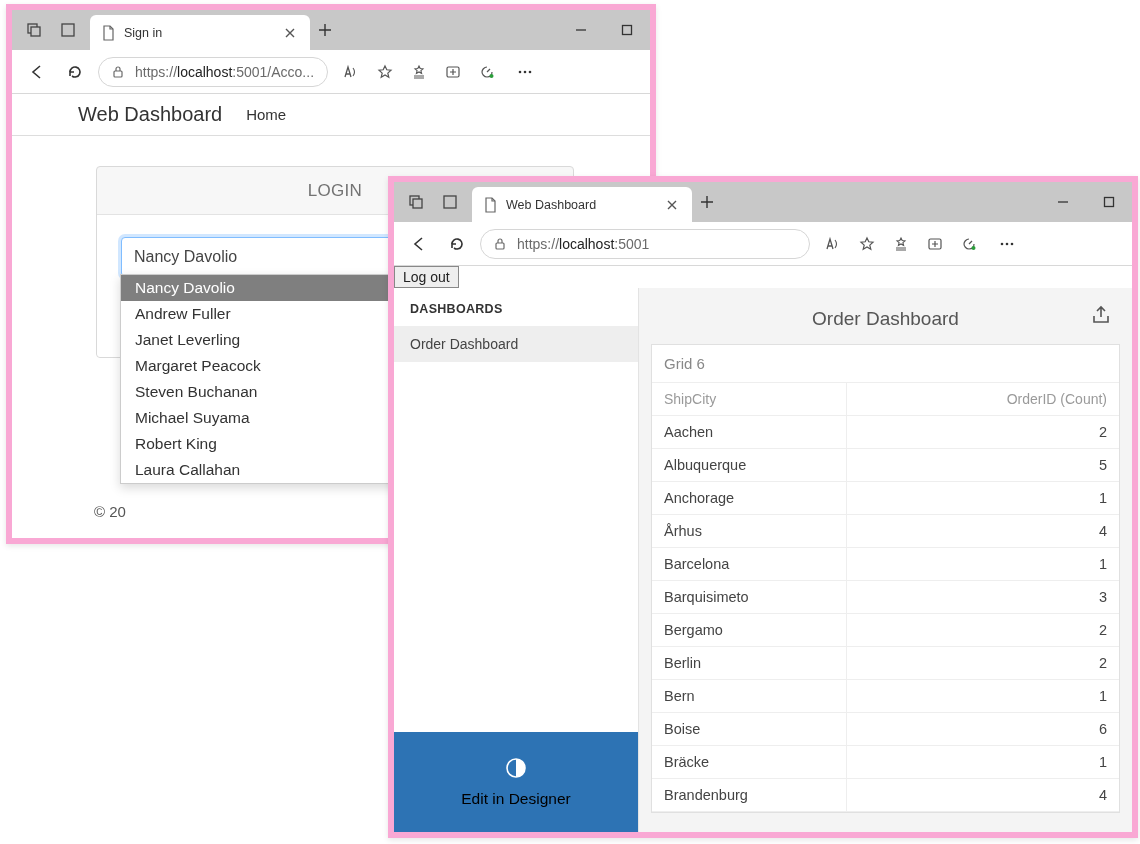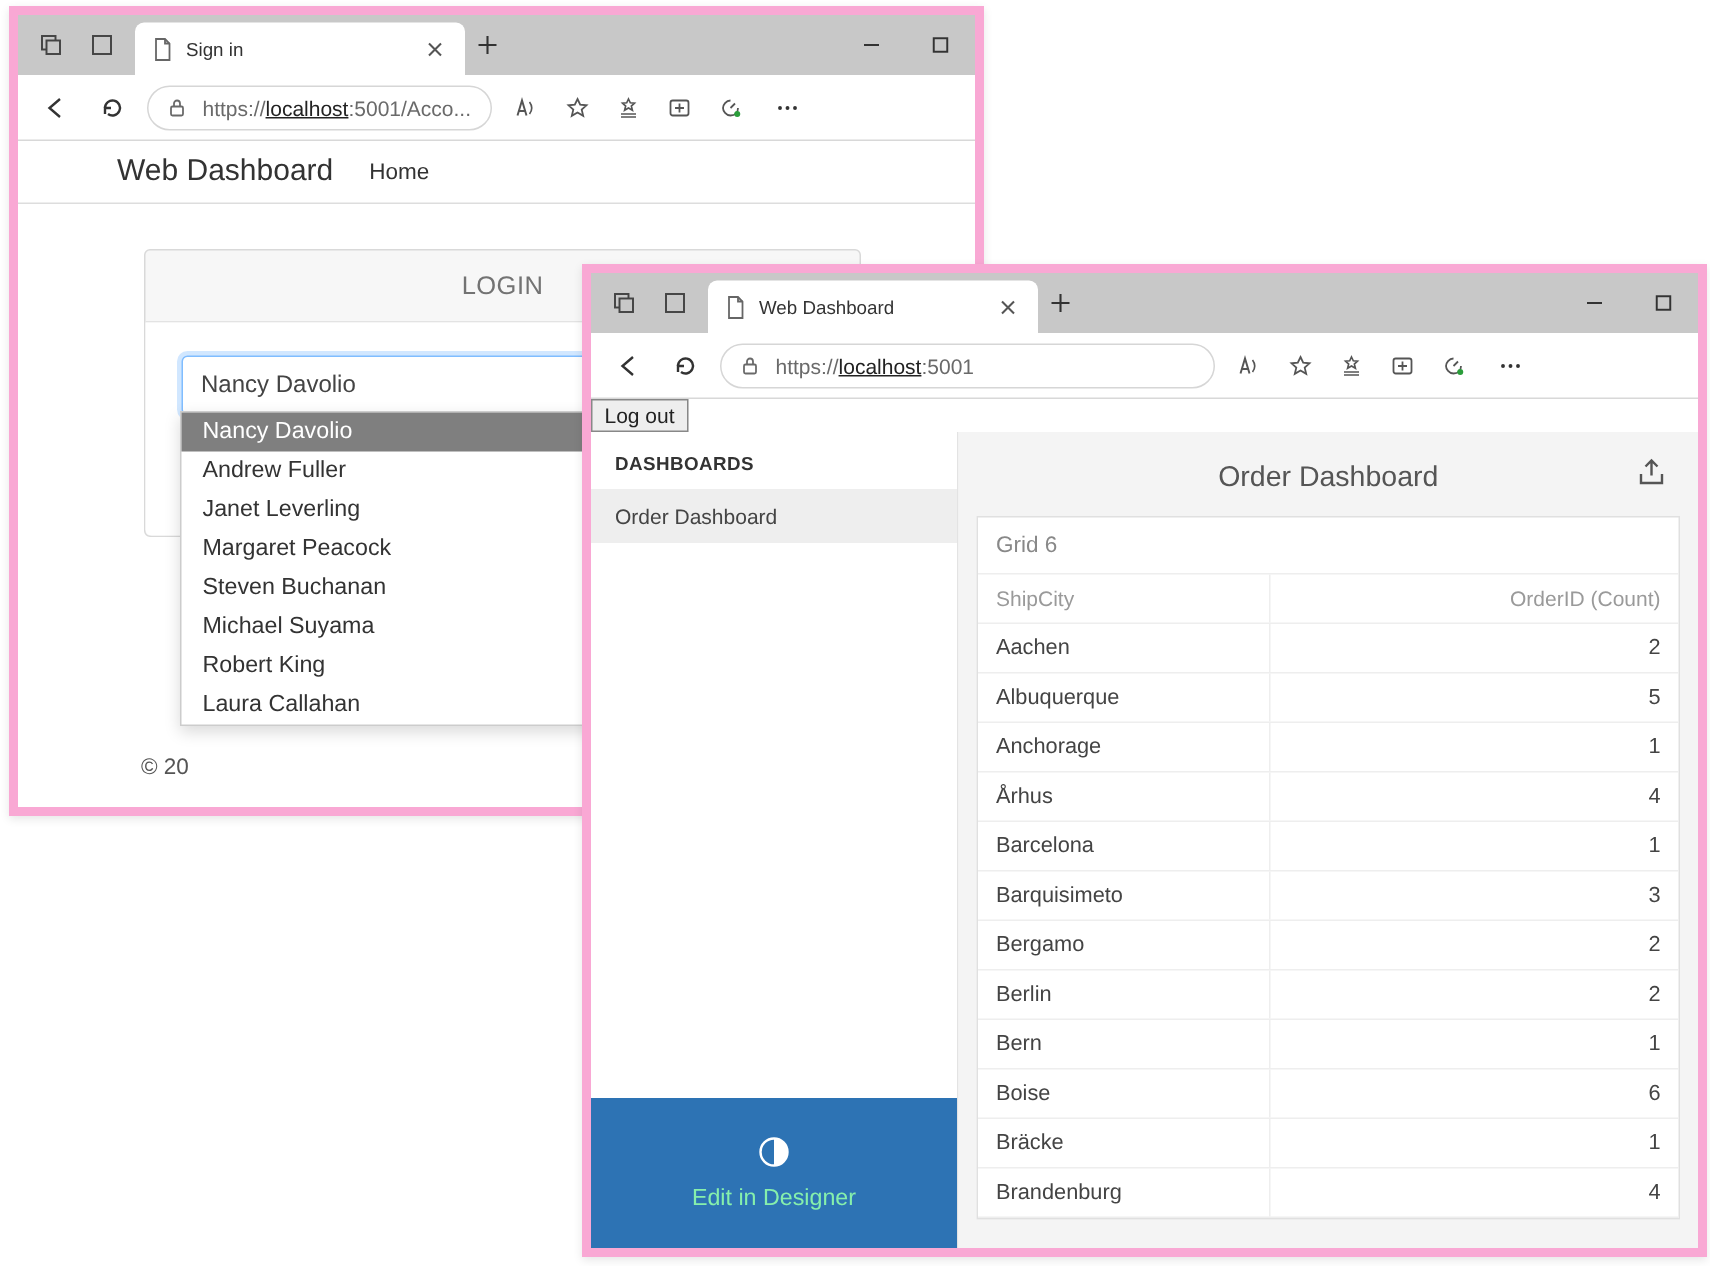--- a/index.html
+++ b/index.html
@@ -63,21 +63,21 @@
   .addr-field {
     flex:1; height:30px;
     border:1px solid #d6d6d6;
     border-radius:16px;
     display:flex; align-items:center;
     padding:0 12px;
     font-size:14px;
     color:#6a6a6a;
   }
   .addr-field .lock { margin-right:10px; color:#6a6a6a; }
-  .addr-field .url b { color:#222; font-weight:500;text-decoration:underline; }
+  .addr-field .url b { color:#222; font-weight:500; }
   .addr-right { display:flex; gap:4px; }
 
   
   .win1-content { flex:1; position:relative; }
   .navbar {
     height: 42px;
     display:flex; align-items:center;
     padding: 0 66px;
     border-bottom: 1px solid #ddd;
     gap: 24px;
@@ -160,21 +160,21 @@
   .sidebar-item {
     padding:10px 16px;
     font-size:14px;
     color:#444;
     background:#eee;
   }
   .sidebar-flex { flex:1; }
   .edit-designer {
     height:100px;
     background:#2d73b4;
-    color:#86efac;
+    color:#000000;
     display:flex; flex-direction:column; align-items:center; justify-content:center;
     gap:10px;
     font-size:15.5px;
   }
   .designer-icon {
     width:24px;height:24px;
   }
 
   .main-pane {
     flex:1;

